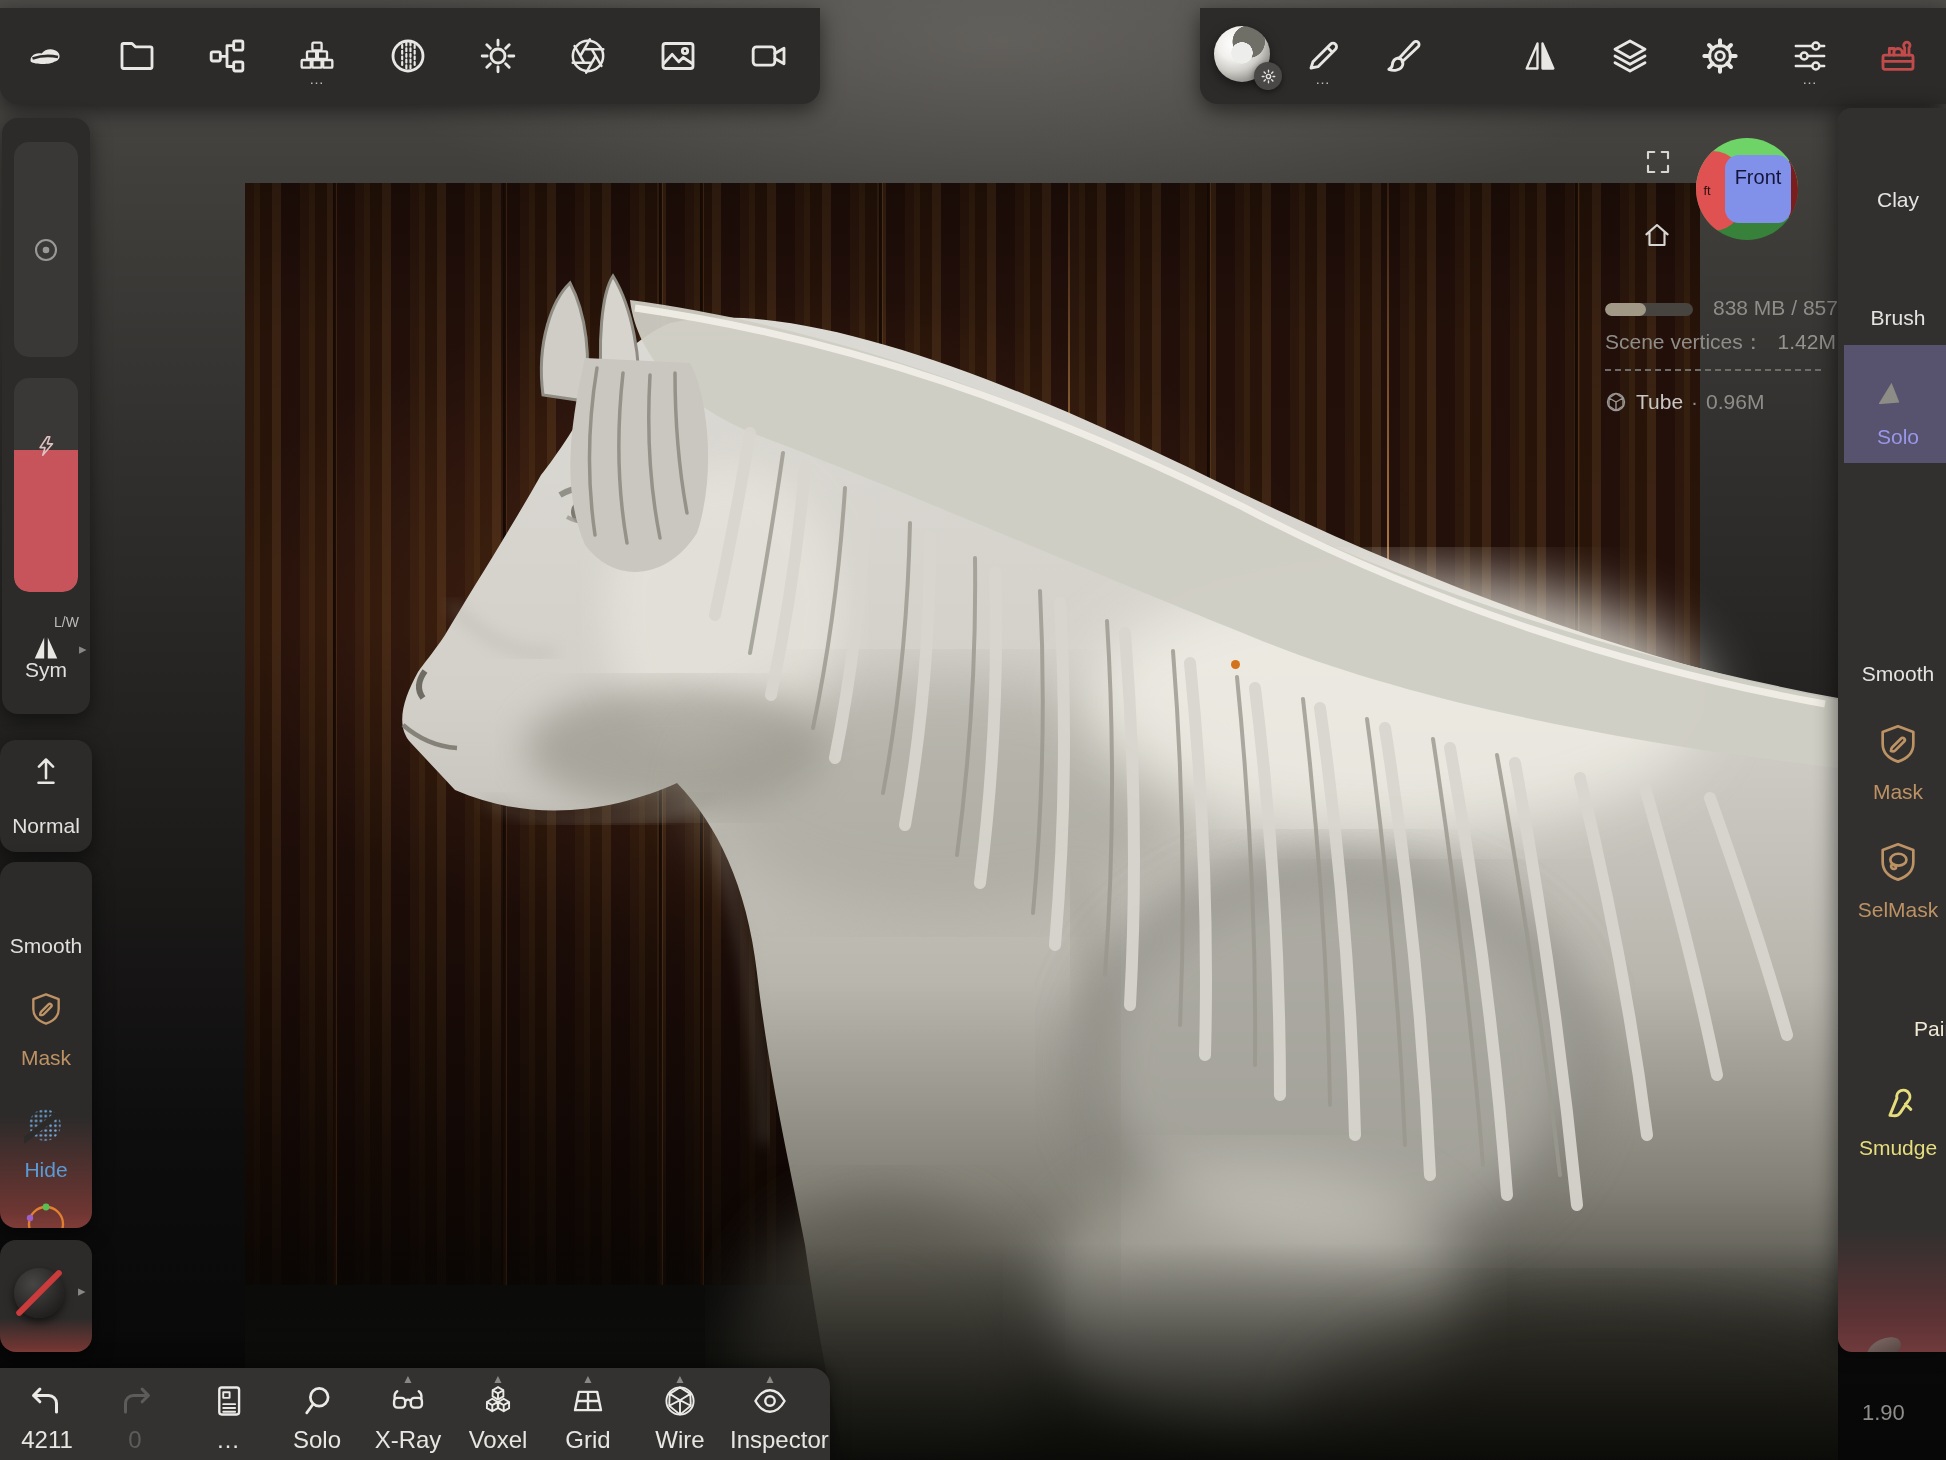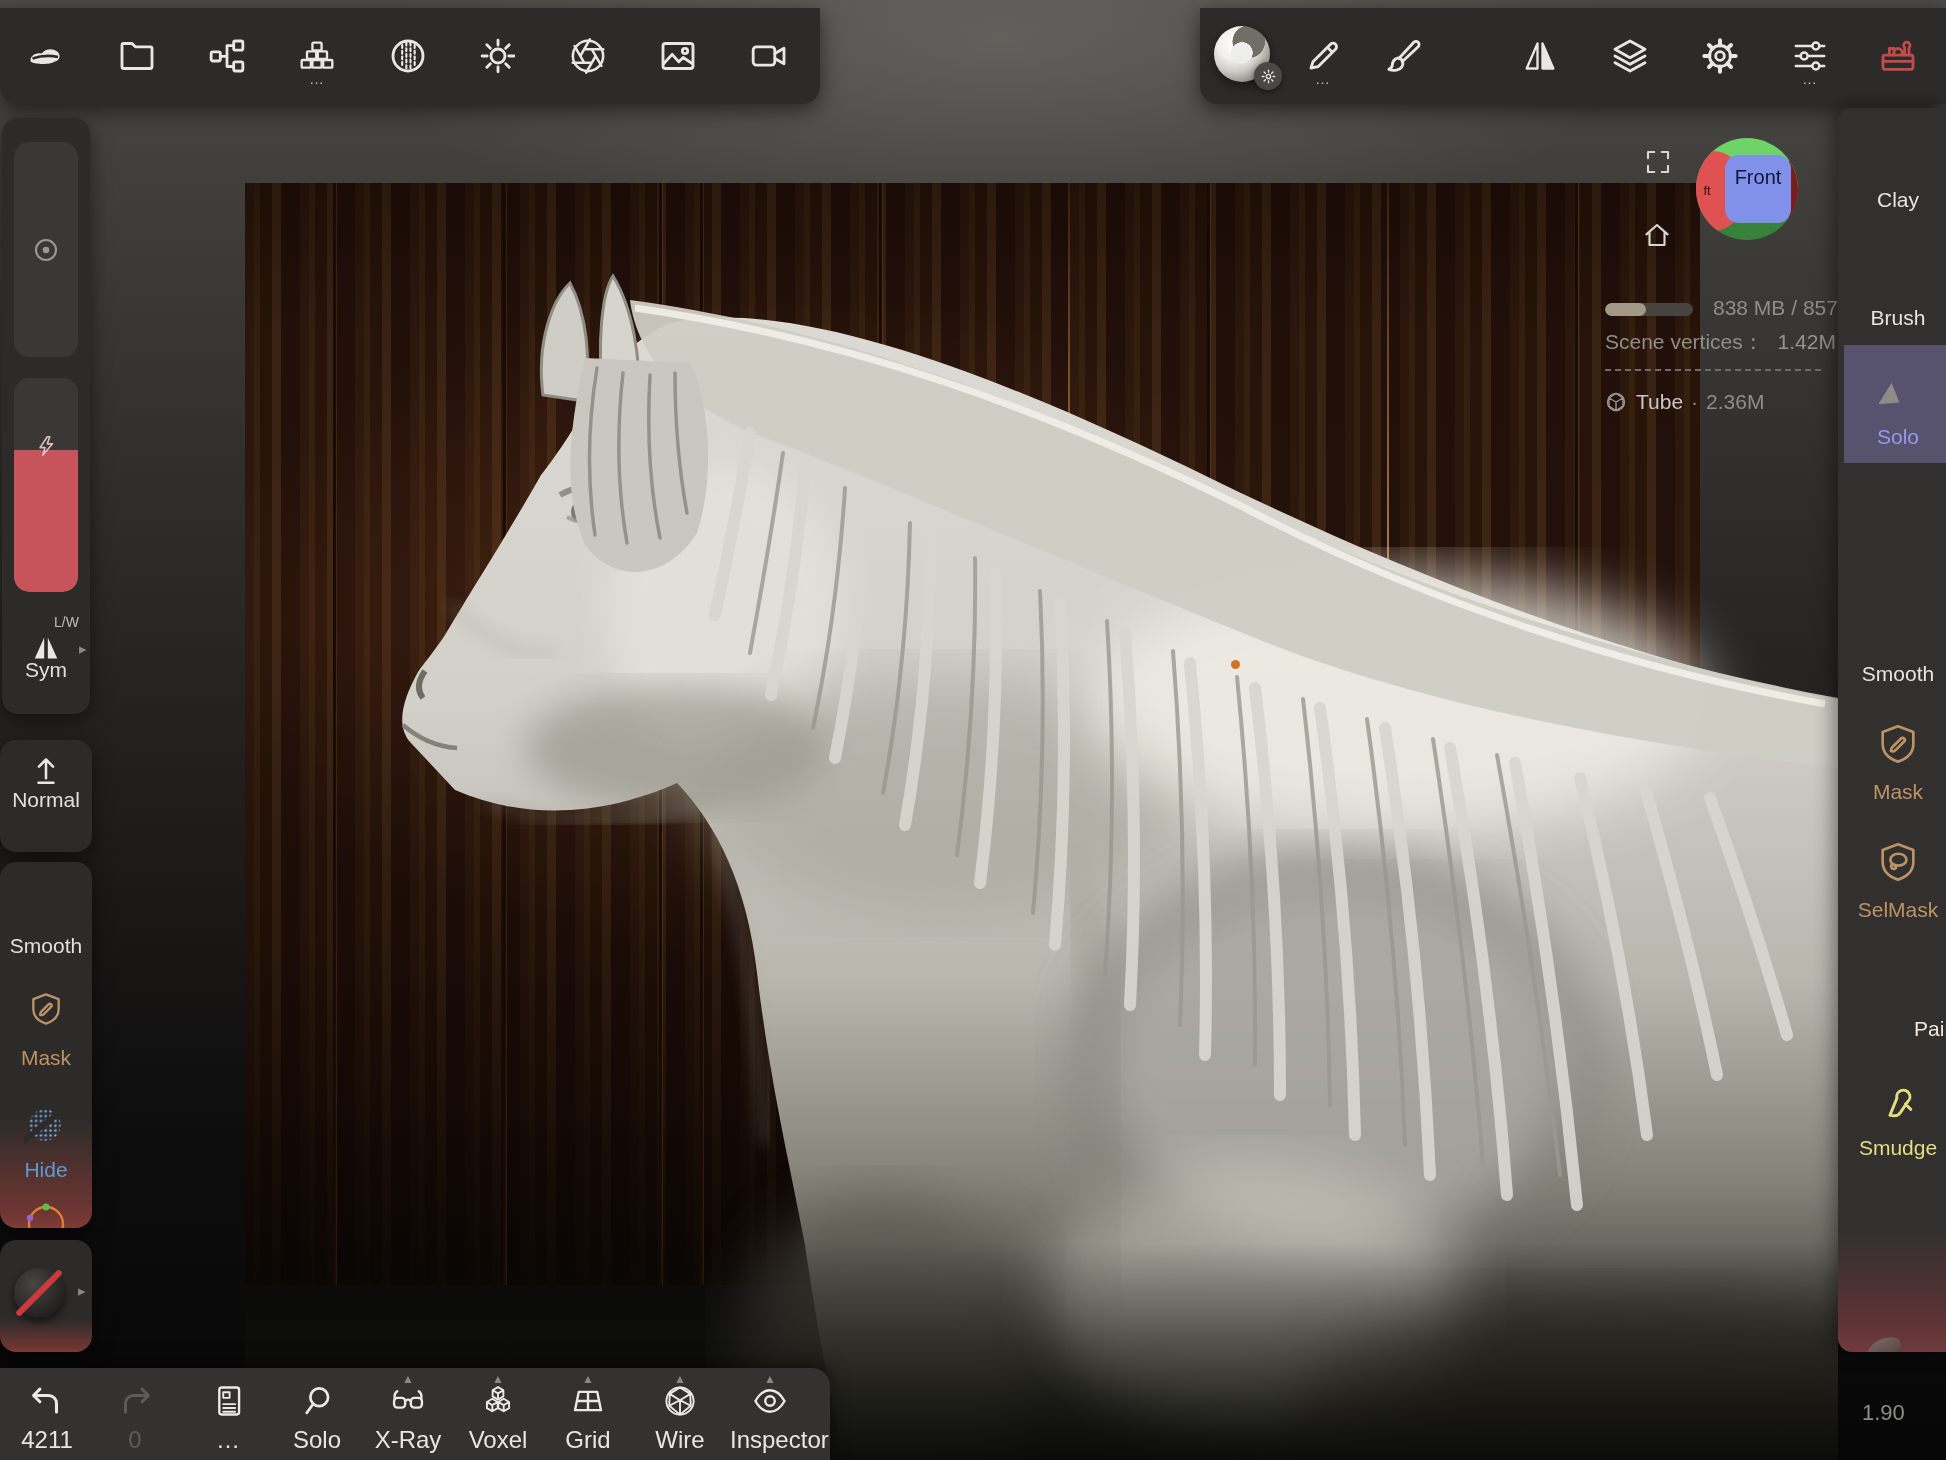--- a/index.html
+++ b/index.html
@@ -272,21 +272,21 @@
   <div class="abs dashsep"></div>
   <div class="abs" style="left:1604px;top:390px;display:flex;align-items:center;gap:8px">
     <span style="width:24px;height:24px;color:#9a9895">
       <svg class="icn" viewBox="0 0 24 24" width="24" height="24" style="stroke-width:1.4">
         <circle cx="12" cy="12" r="8.5"></circle>
           <path d="M12 3.5 L19 8 v8 L12 20.5 5 16 V8 Z M5 8 L12 12 L19 8 M12 12 V20.5"></path>
       </svg>
     </span>
     <span style="font-size:21px;color:#c9c7c4">Tube</span>
     <span class="stat">·</span>
-    <span class="stat">2.36M</span>
+    <span class="stat">0.96M</span>
   </div>
 
   <div class="abs bar bar-tl">
     <span class="tb-ic" style="left:45px">
       <svg viewBox="0 0 24 24" width="40" height="40">
           <path d="M3.5 15.5 C2.5 12.5 6 9.5 10 10.5 C12 7.5 17 7 19.5 9.5 C22 12 20.5 15 17.5 15.5 C15.5 17.3 6 17.3 3.5 15.5 Z" fill="#e9e7e4"></path>
           <path d="M4.5 13.5 C9 12 15 11.6 19.8 12.6" stroke="#2d2b2a" stroke-width="1.6" fill="none"></path>
         </svg>
     </span>
     <span class="tb-ic" style="left:137px">
@@ -431,21 +431,21 @@
     <span class="abs chev" style="left:77px;top:522px">▸</span>
     <div class="abs lbl" style="left:0;top:540px;width:88px">Sym</div>
   </div>
 
   <div class="abs lpanel" style="left:0;top:740px;width:92px;height:112px">
     <span class="abs" style="left:28px;top:12px;color:#e9e7e4">
       <svg class="icn" viewBox="0 0 24 24" width="36" height="36">
           <path d="M12 17.5 V5.5 M7.3 9.8 L12 5 l4.7 4.8 M7 20.5 h10"></path>
         </svg>
     </span>
-    <div class="abs lbl" style="left:0;top:48px;width:92px">Normal</div>
+    <div class="abs lbl" style="left:0;top:74px;width:92px">Normal</div>
   </div>
 
   <div class="abs lpanel redfade" style="left:0;top:862px;width:92px;height:366px;background-color:#2d2b2a;overflow:hidden">
     <span class="abs ballwrap" style="left:46px;top:40px"><span class="ball speck" style="width:42px;height:42px"></span></span>
     <div class="abs lbl" style="left:0;top:72px;width:92px">Smooth</div>
     <span class="abs" style="left:27px;top:128px;color:#bd9264">
       <svg class="icn" viewBox="0 0 24 24" width="38" height="38" style="stroke-width:1.5">
           <path d="M12 2.8 L20 5.8 V12 c0 4.8-3.2 7.6-8 9.2 -4.8-1.6-8-4.4-8-9.2 V5.8 Z"></path>
           <path d="M8.3 15.7 c.8 .3 1.7 .2 2.3-.4 l4.6-4.6 a1.1 1.1 0 0 0-1.6-1.6 l-4.6 4.6 c-.6 .6-.7 1.5-.7 2 z"></path>
         </svg>

